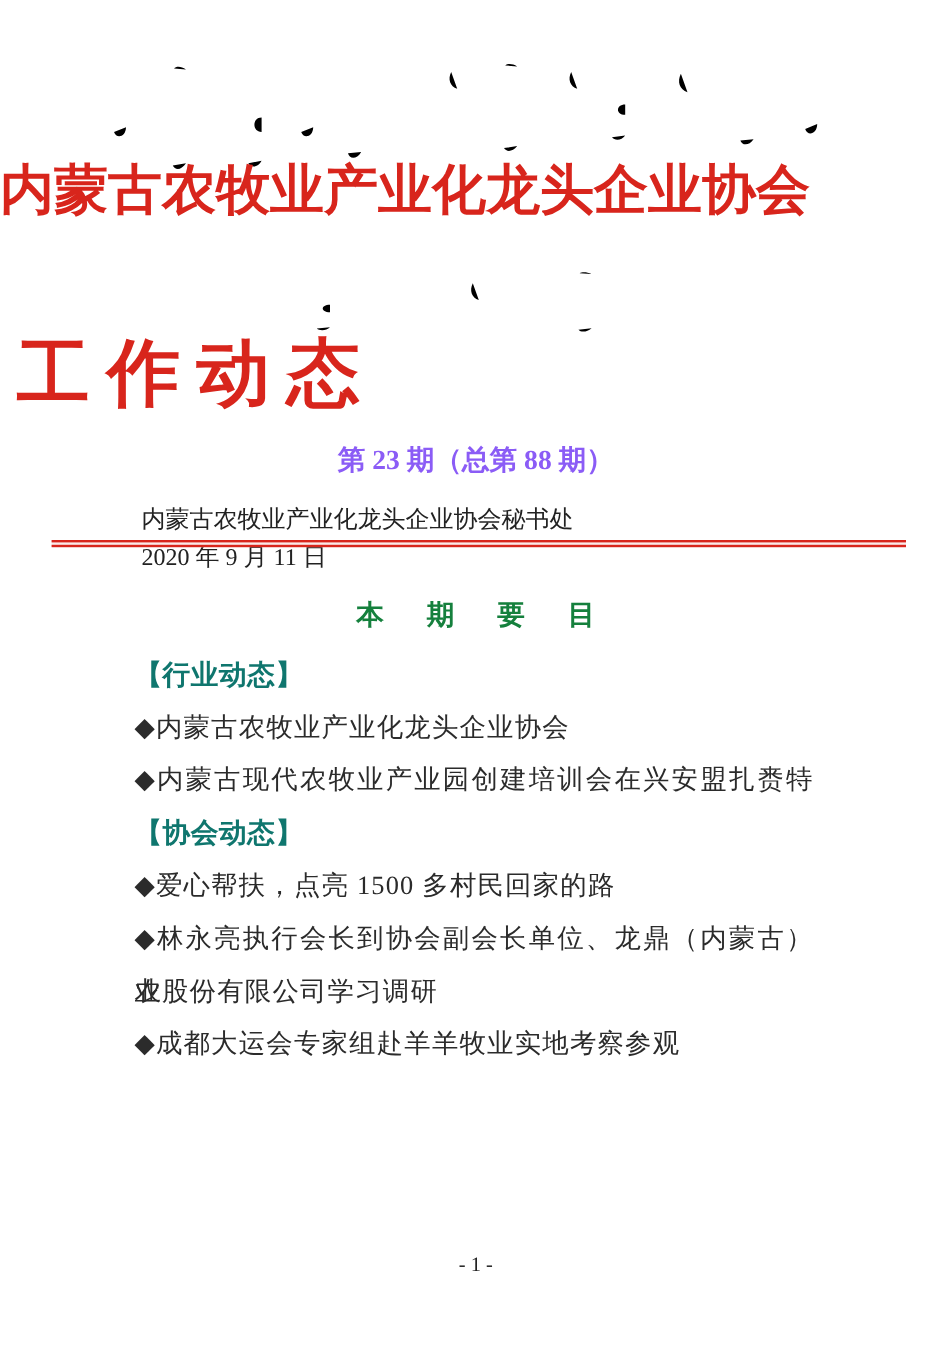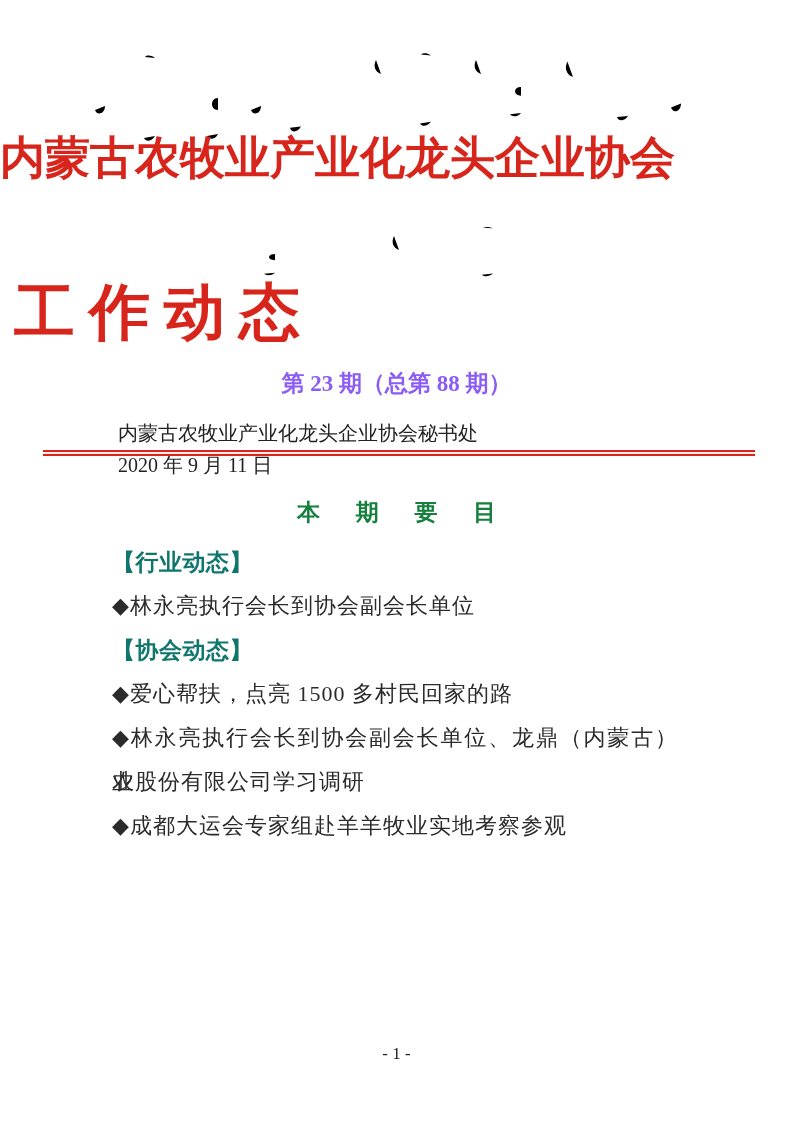--- a/index.html
+++ b/index.html
@@ -125,21 +125,22 @@
     <span>内蒙古农牧业产业化龙头企业协会秘书处</span>
     <span>2020 年 9 月 11 日</span>
   </div>
 
   <div class="red-rule"></div>
 
   <div class="toc-heading">本 期 要 目</div>
 
   <div class="toc-rows">
     <div class="row sec-h">【行业动态】</div>
-    <div class="row toc-line">◆林永亮执行会长到协会副会长单位</div>
+    <div class="row toc-line">◆内蒙古农牧业产业化龙头企业协会</div>
+    <div class="row toc-line full">◆内蒙古现代农牧业产业园创建培训会在兴安盟扎赉特</div>
     <div class="row sec-h">【协会动态】</div>
     <div class="row toc-line">◆爱心帮扶，点亮 1500 多村民回家的路</div>
     <div class="row toc-line full">◆林永亮执行会长到协会副会长单位、龙鼎（内蒙古）农</div>
     <div class="row toc-line">业股份有限公司学习调研</div>
     <div class="row toc-line">◆成都大运会专家组赴羊羊牧业实地考察参观</div>
   </div>
 
   <div class="page-footer">- 1 -</div>
 
 </div>

